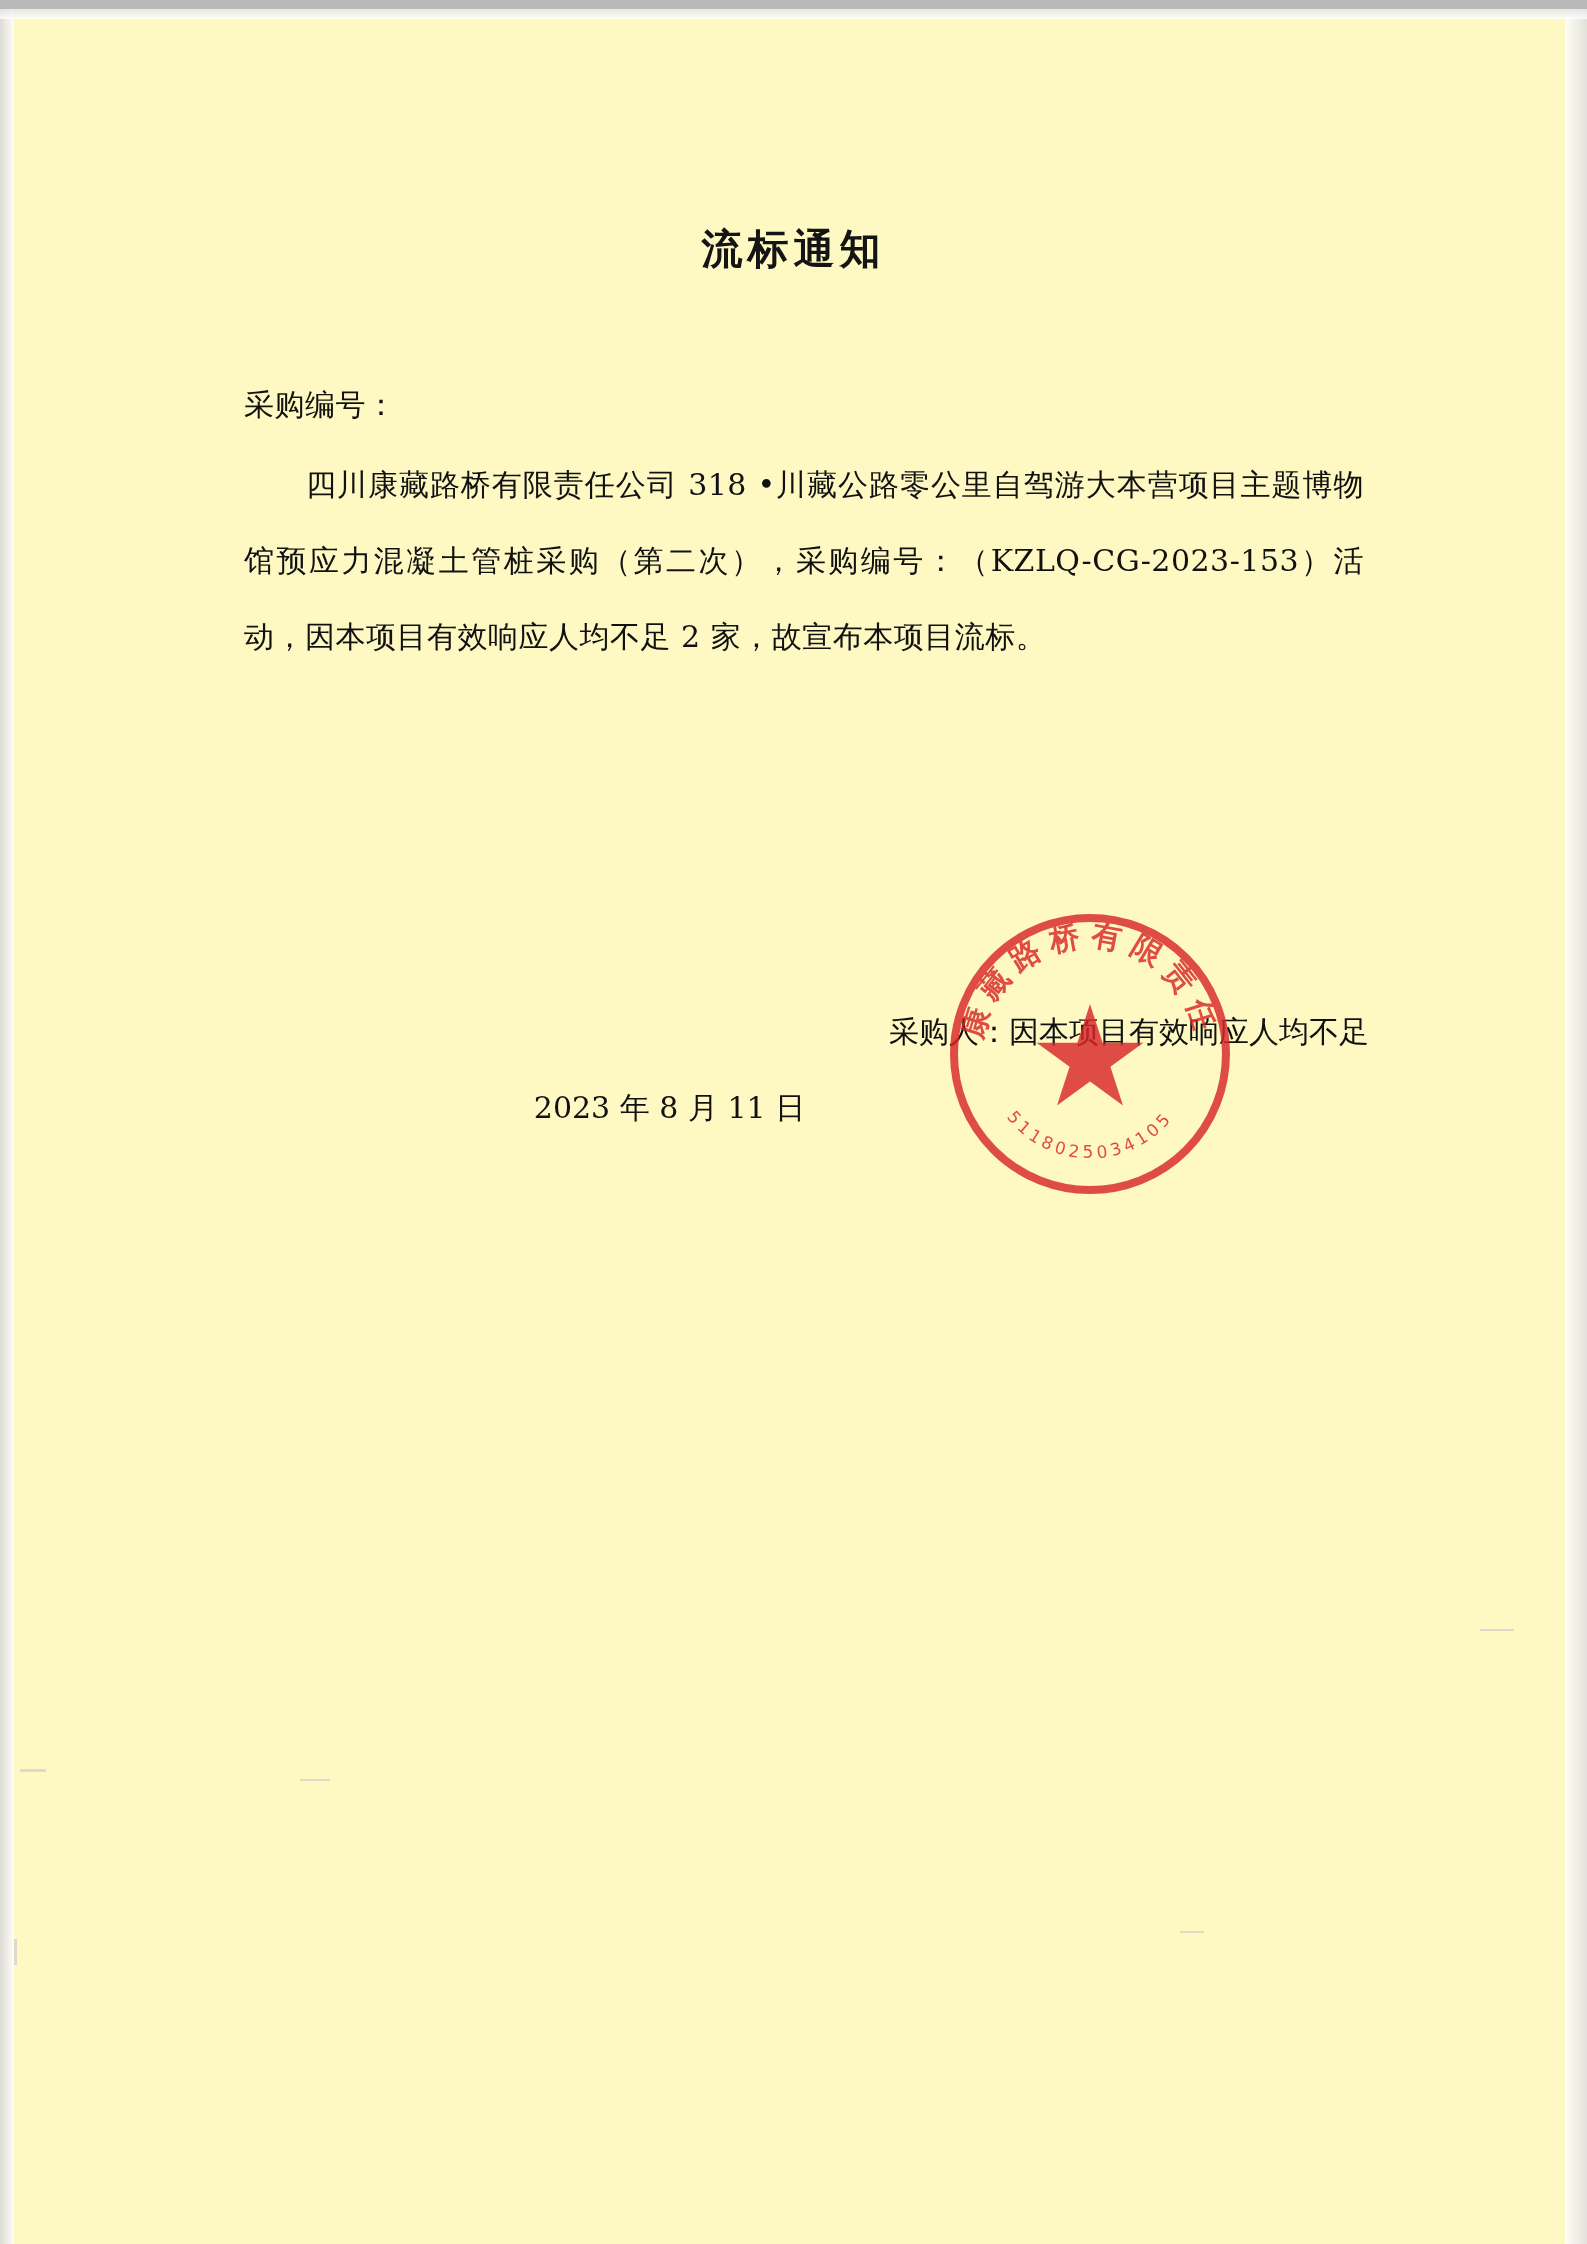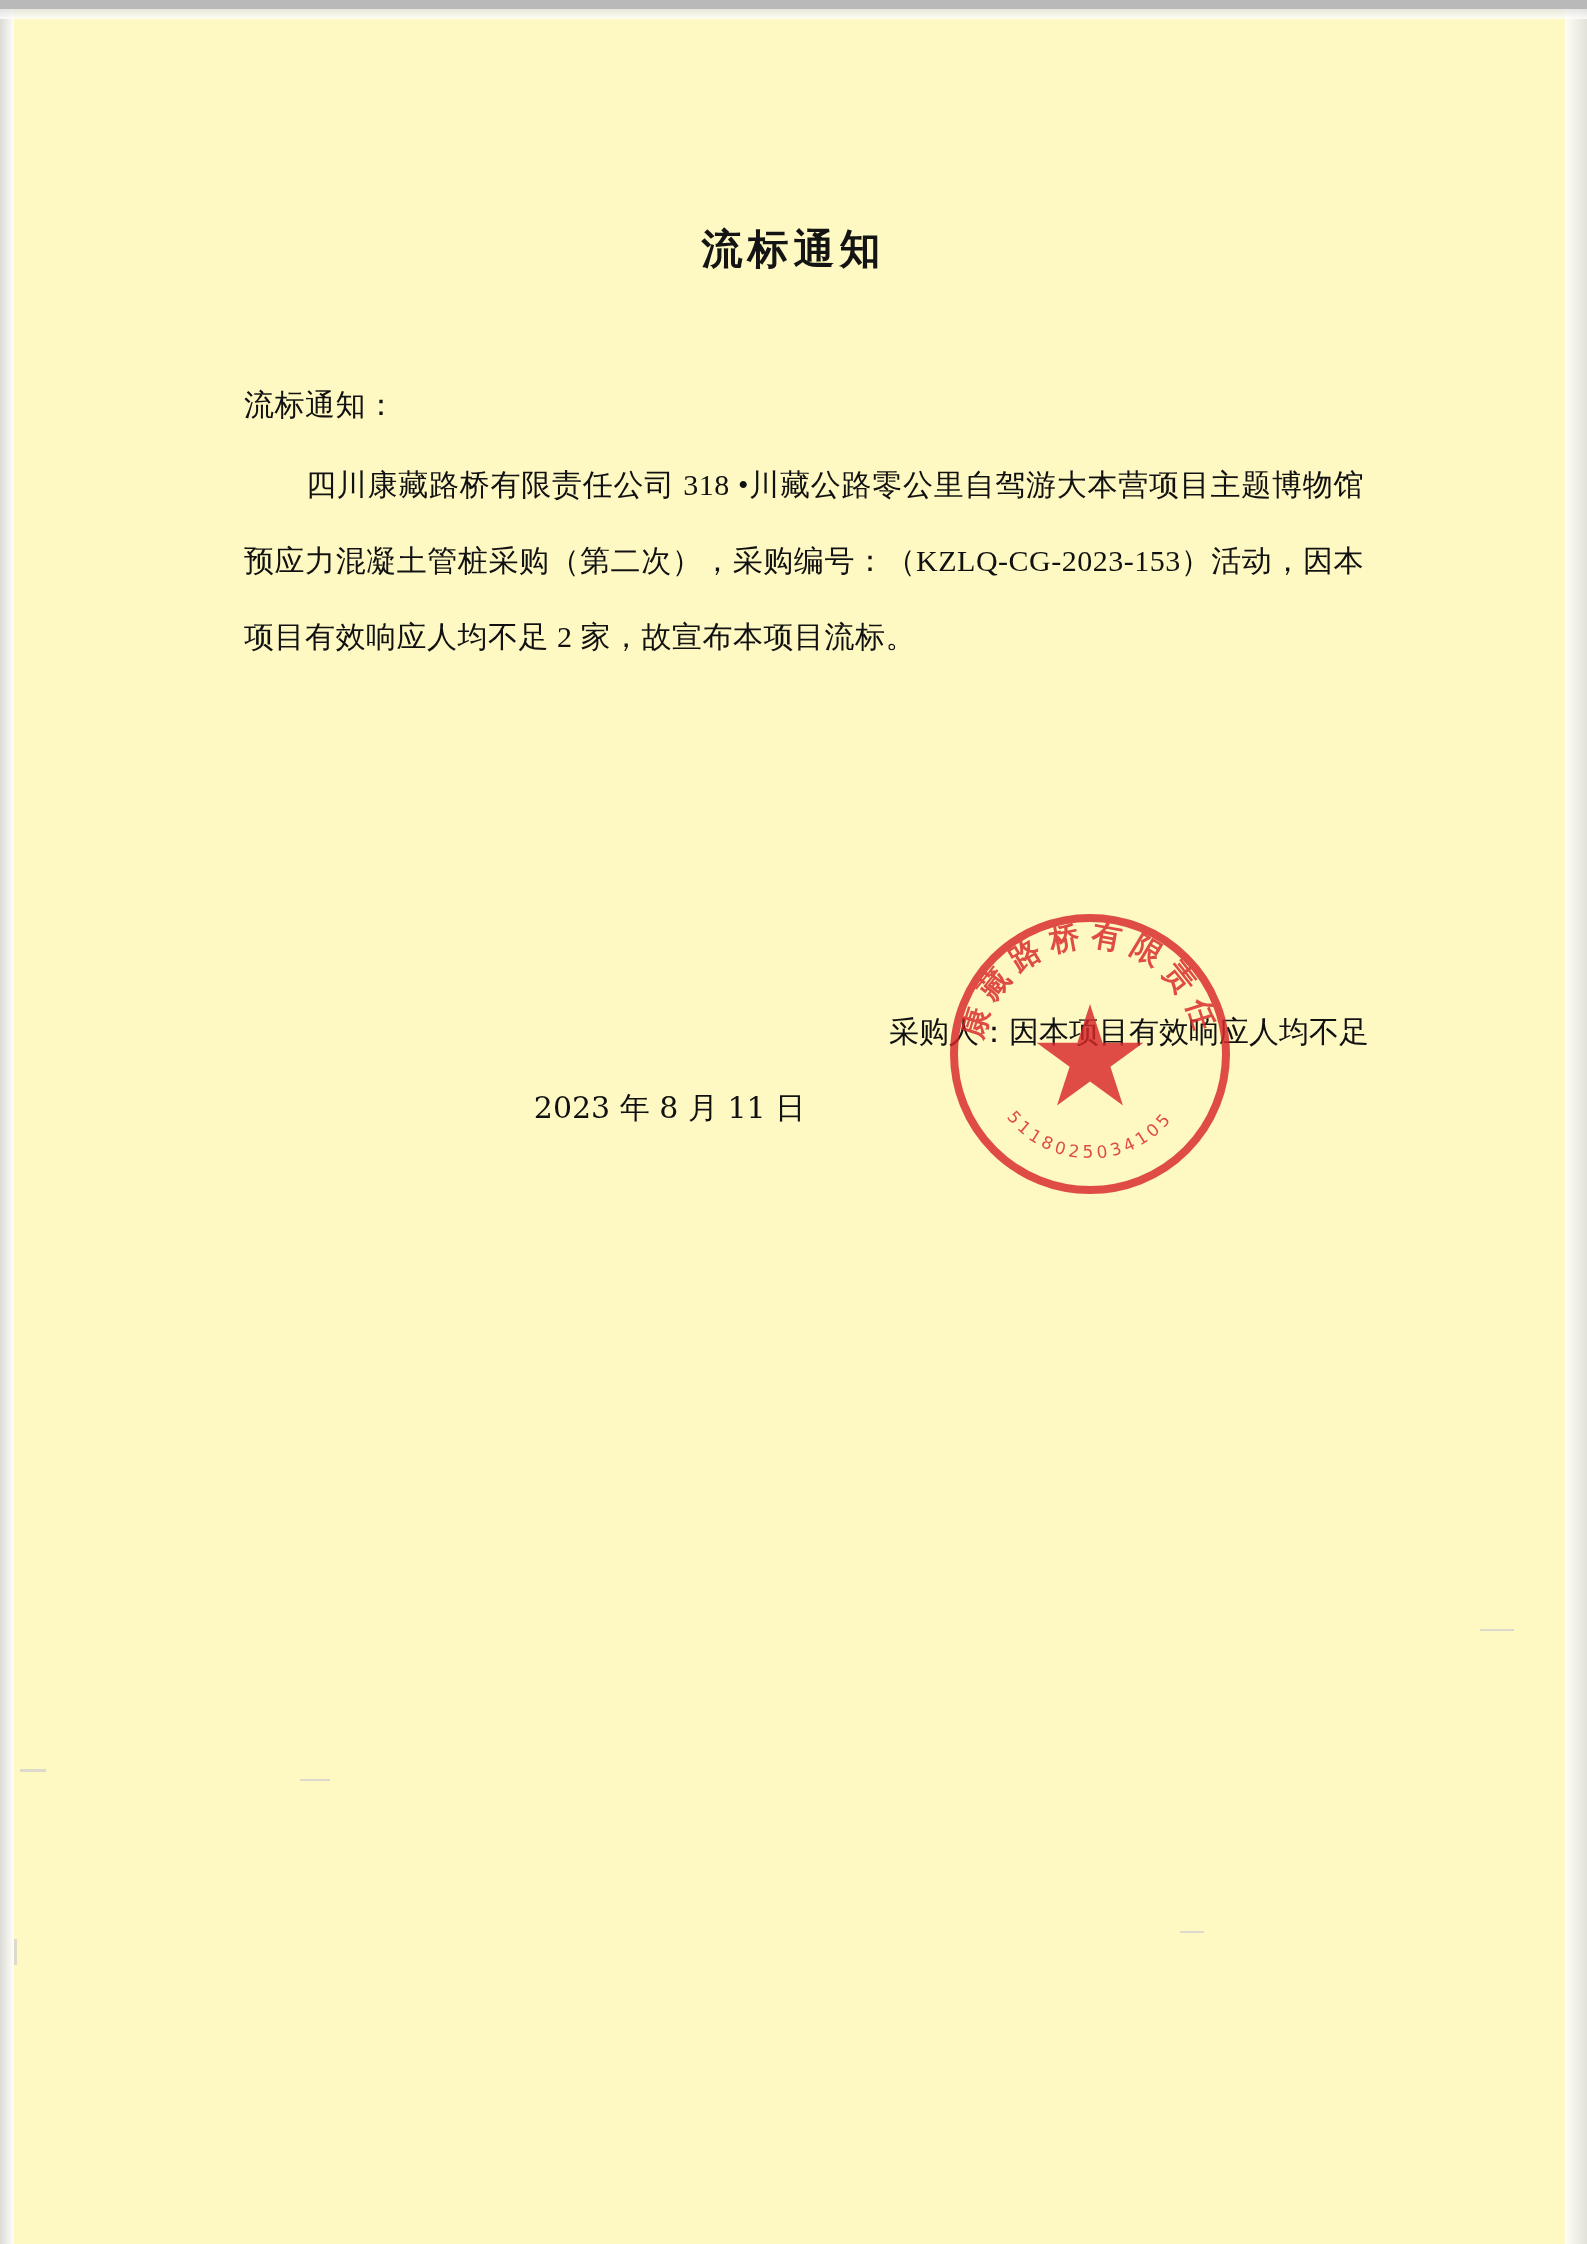--- a/index.html
+++ b/index.html
@@ -82,21 +82,20 @@
     color: #111111;
     letter-spacing: 0.5px;
   }
   .salutation {
     margin: 0 0 4px 0;
   }
   .para {
     margin: 0;
     text-indent: 62px;
     text-align: justify;
-    font-family: Liberation Serif, serif;
   }
 
   .sign-block {
     position: absolute;
     top: 985px;
     left: 0;
     width: 1587px;
     font-size: 30px;
     line-height: 76px;
     color: #111111;
@@ -137,21 +136,21 @@
 
   <div class="scan-speck" style="left:20px; top:1760px; width:26px; height:3px;"></div>
   <div class="scan-speck" style="left:14px; top:1930px; width:3px; height:26px;"></div>
   <div class="scan-speck" style="left:300px; top:1770px; width:30px; height:2px;"></div>
   <div class="scan-speck" style="left:1480px; top:1620px; width:34px; height:2px;"></div>
   <div class="scan-speck" style="left:1180px; top:1922px; width:24px; height:2px;"></div>
 
   <h1 class="doc-title">流标通知</h1>
 
   <div class="body-block">
-    <p class="salutation">流标通知：</p>
+    <p class="salutation">采购编号：</p>
     <p class="para">四川康藏路桥有限责任公司 318 •川藏公路零公里自驾游大本营项目主题博物馆预应力混凝土管桩采购（第二次），采购编号：（KZLQ-CG-2023-153）活动，因本项目有效响应人均不足 2 家，故宣布本项目流标。</p>
   </div>
 
   <div class="sign-block">
     <p class="sign-line">采购人：因本项目有效响应人均不足</p>
     <p class="sign-date">2023 年 8 月 11 日</p>
   </div>
 
   <div class="seal">
     <svg width="290" height="290" viewBox="0 0 290 290" xmlns="http://www.w3.org/2000/svg">

